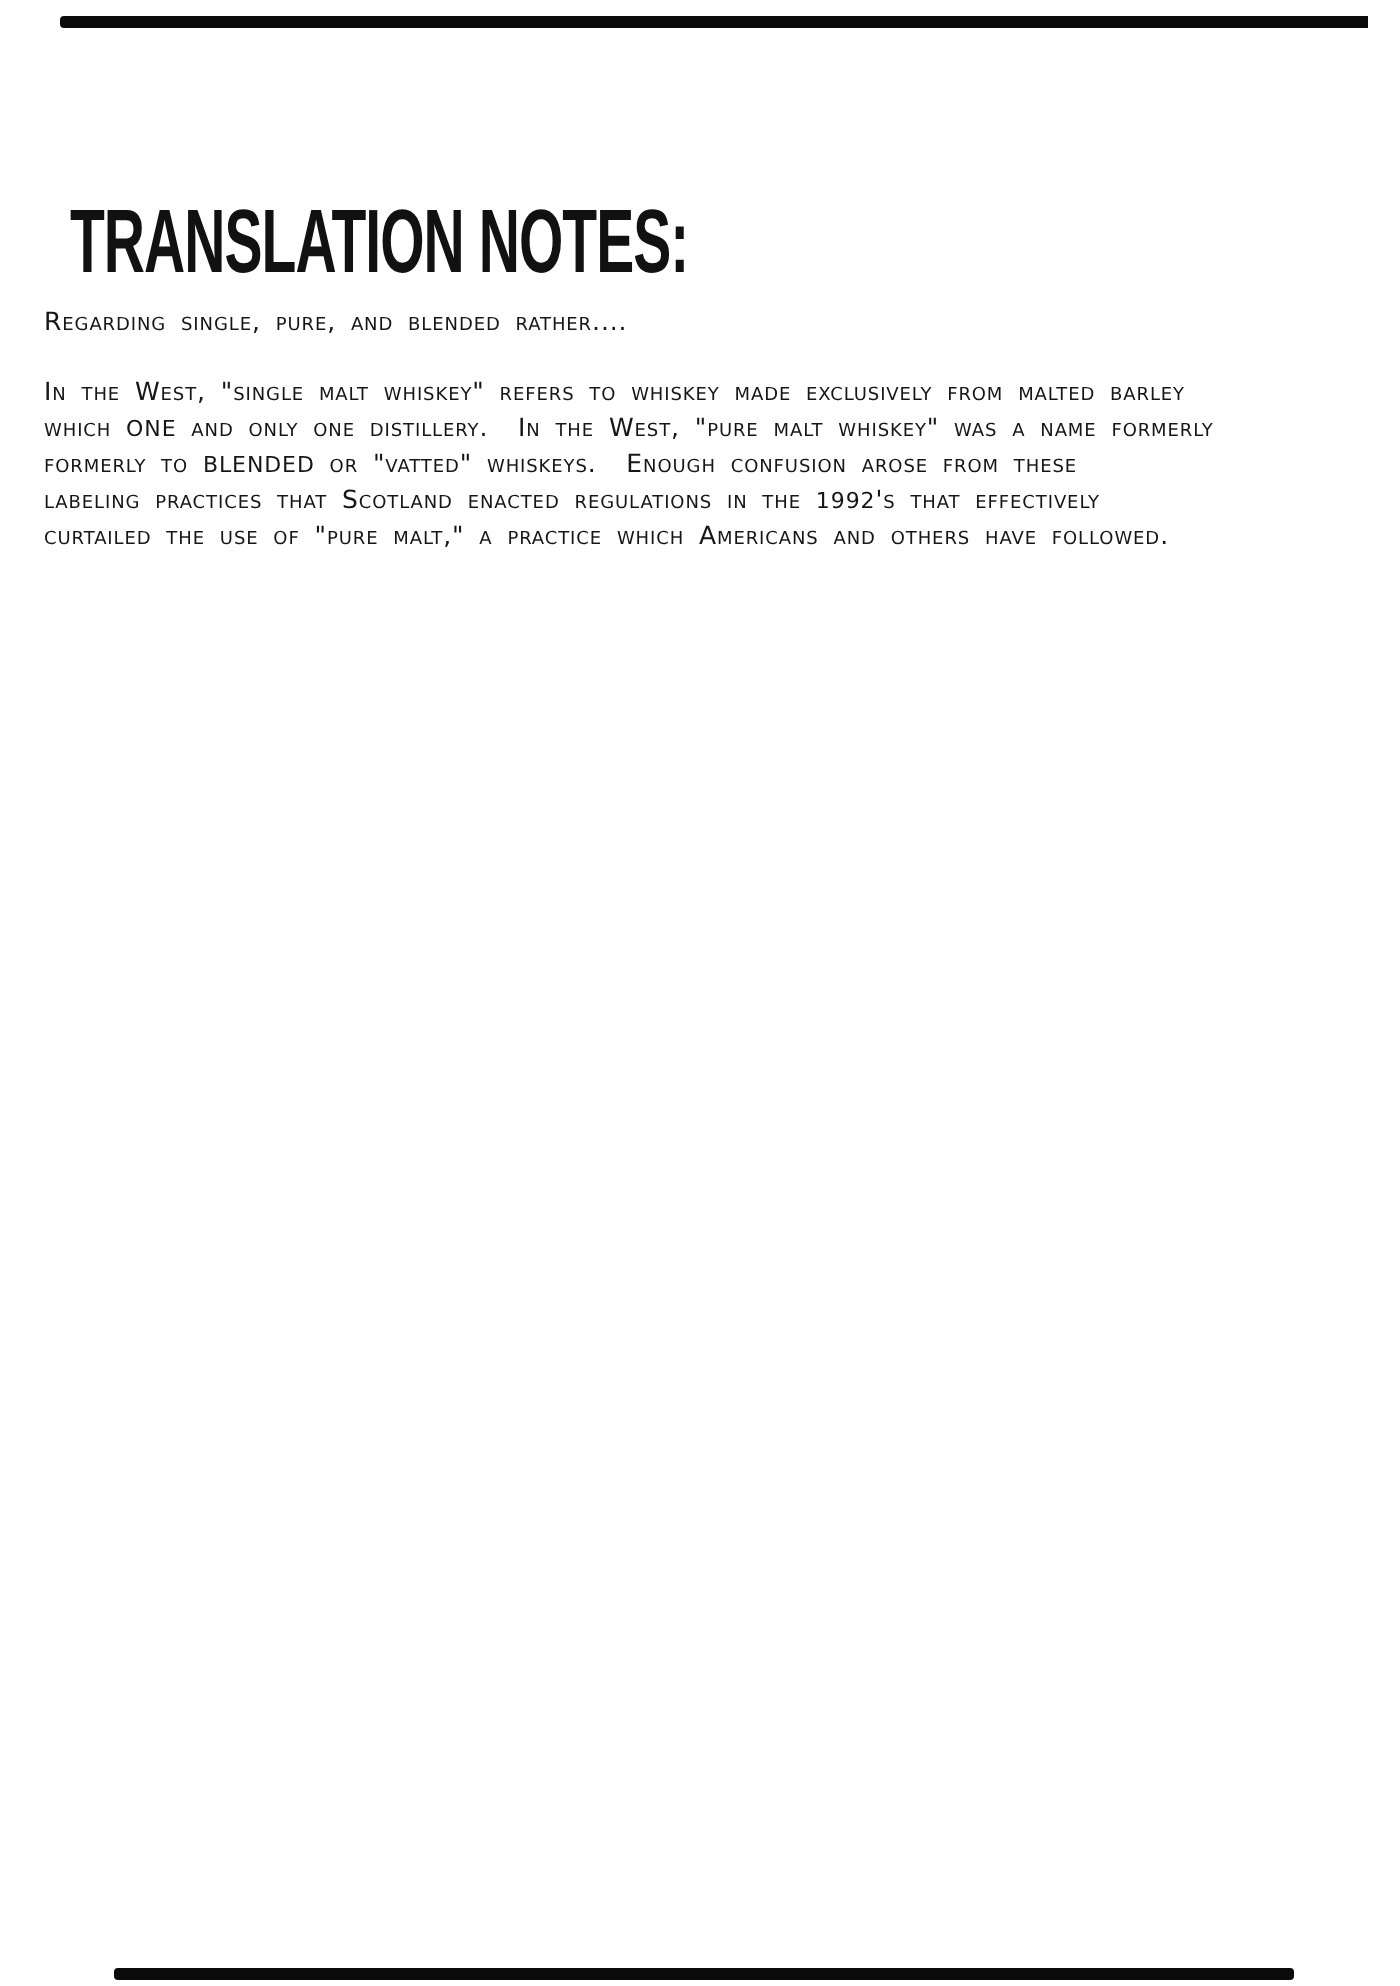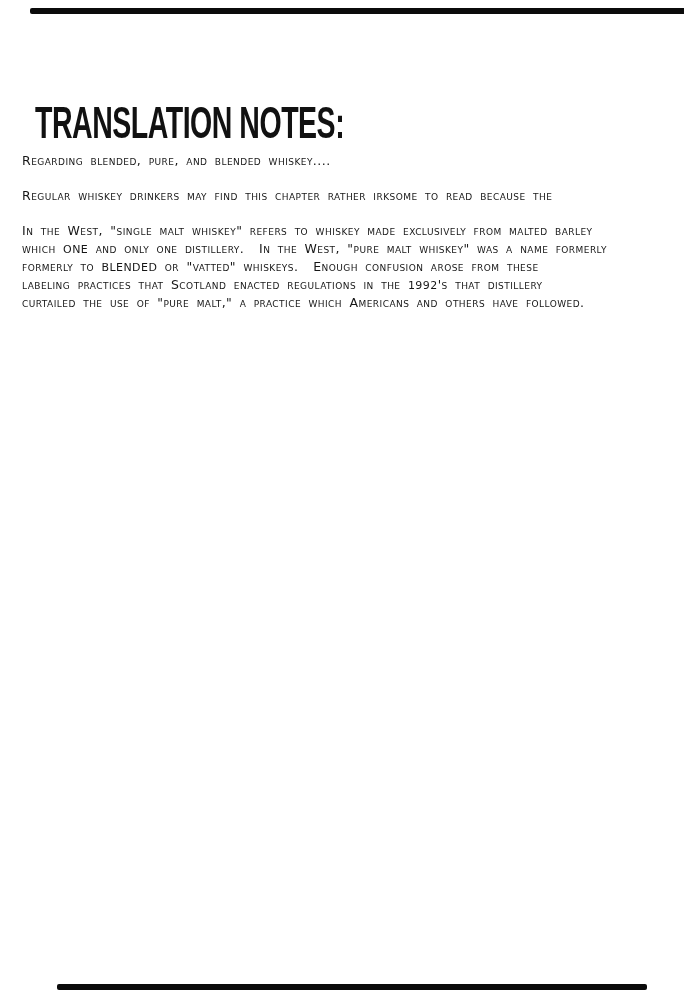--- a/index.html
+++ b/index.html
@@ -76,28 +76,27 @@
 </head>
 <body>
 
 <div class="page" style="color: rgb(22, 22, 22);">
   <div class="scan-bar top"></div>
 
   <h1 class="title">TRANSLATION NOTES:</h1>
 
   <div class="body-text" id="body-text">
       <p class="para">
-        <span class="line"><span>Regarding blended, pure, and blended whiskey....</span></span>
+        <span class="line"><span>Regarding single, pure, and blended rather....</span></span>
       </p>
       <p class="para">
-        <span class="line"><span>Regular whiskey drinkers may find this chapter rather irksome to read because the</span></span>
       </p>
       <p class="para">
         <span class="line"><span>In the West, "single malt whiskey" refers to whiskey made exclusively from malted barley</span></span>
         <span class="line"><span>which </span><span class="big">ONE</span><span> and only one distillery.  In the West, "pure malt whiskey" was a name formerly</span></span>
         <span class="line"><span>formerly to </span><span class="big">BLENDED</span><span> or "vatted" whiskeys.  Enough confusion arose from these</span></span>
-        <span class="line"><span>labeling practices that Scotland enacted regulations in the </span><span class="big">1992</span><span>'s that distillery</span></span>
+        <span class="line"><span>labeling practices that Scotland enacted regulations in the </span><span class="big">1992</span><span>'s that effectively</span></span>
         <span class="line"><span>curtailed the use of "pure malt," a practice which Americans and others have followed.</span></span>
       </p>
     </div>
 
   <div class="scan-bar bottom"></div>
 </div>
 
 </body></html>

